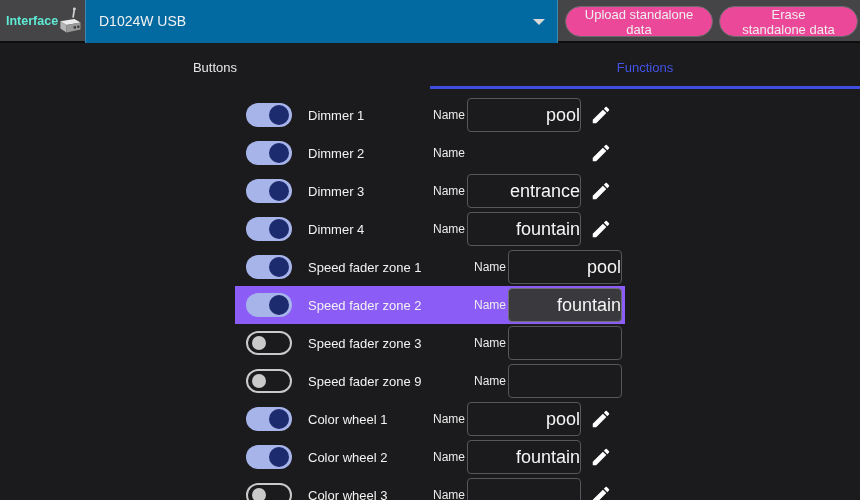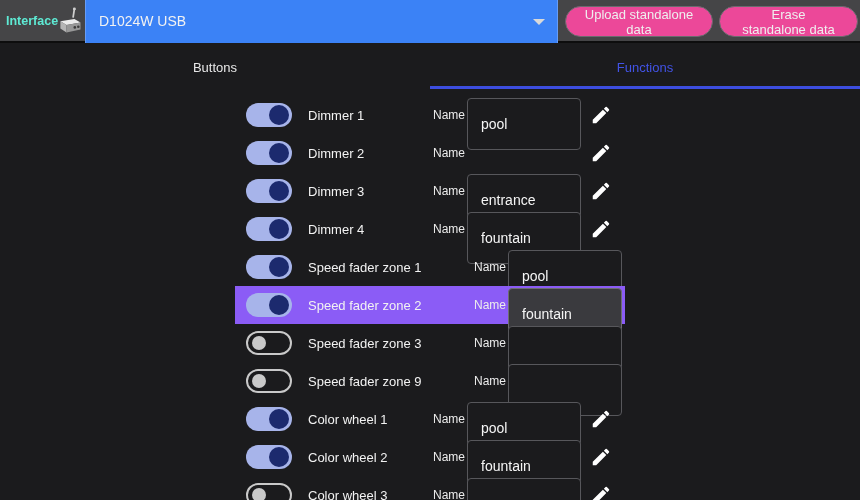--- a/index.html
+++ b/index.html
@@ -17,21 +17,21 @@
     background:#454547;
     border-bottom:2px solid #0d0d0d;
   }
   .iface-label {
     position:absolute; left:6px; top:14px;
     font-size:12.5px; font-weight:bold; color:#5eead4;
   }
   .device-icon { position:absolute; left:56px; top:7px; width:28px; height:30px; }
   .device-dropdown {
     position:absolute; left:85px; top:0; width:473px; height:43px;
-    background:#3b82f6;
+    background:#0369a1;
     border-left:1px solid rgba(255,255,255,0.22);
     border-right:1px solid rgba(255,255,255,0.22);
     cursor:pointer;
   }
   .device-dropdown .dd-value {
     position:absolute; left:13px; top:13px;
     font-size:14px; color:#f2f2f2;
   }
   .dd-caret {
     position:absolute; right:12px; top:19px;
@@ -86,27 +86,27 @@
 
   .row-label {
     position:absolute; left:73px; top:50%; transform:translateY(-50%);
     font-size:13px; color:#f2f2f2; white-space:nowrap;
   }
   .name-label {
     position:absolute; left:196px; width:34px; top:50%; transform:translateY(-50%);
     font-size:12px; color:#ececec; text-align:right;
   }
   .name-input {
-    position:absolute; left:232px; top:2px; width:114px; height:52px;
+    position:absolute; left:232px; top:2px; width:114px; height:34px;
     background:#1b1b1d;
     border:1px solid #57575b;
     border-radius:4px;
-    color:#f5f5f5; font-size:14px;
+    color:#f5f5f5; font-size:18px;
     font-family:"Liberation Sans", sans-serif;
-    padding:0 0 0 13px; outline:none;
+    padding:0 0 0 13px; outline:none;text-align:right;
   }
   .frow.indent .name-label { left:237px; }
   .frow.indent .name-input { left:273px; }
   .frow.highlight .name-input { background:#3a3a3e; border-color:#6e6e72; }
 
   .pencil {
     position:absolute; left:354px; top:7px; width:24px; height:24px;
     cursor:pointer; display:flex; align-items:center; justify-content:center;
   }
 </style>

